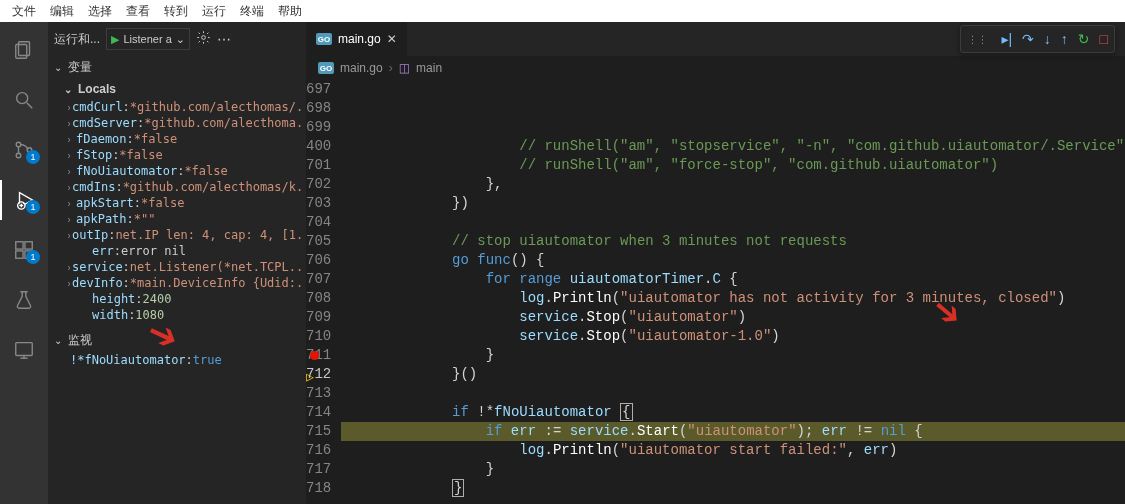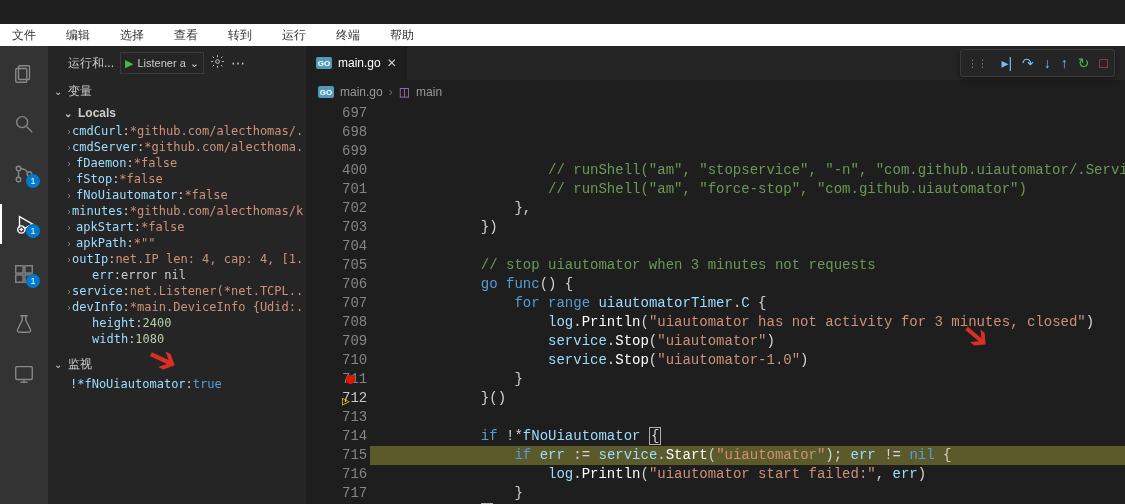--- a/index.html
+++ b/index.html
@@ -15,22 +15,21 @@
     flex-direction: column;
   }
   .menubar {
     background: #fff;
     color: #333;
     height: 22px;
     display: flex;
     align-items: center;
     padding: 0 6px;
     font-size: 12px;
-    gap: 18px;
-    margin-top: 24px;
+    gap: 2px;
   }
   .menubar span { padding: 2px 6px; cursor: pointer; }
   .main {
     flex: 1;
     display: flex;
     background: #1e1e1e;
     overflow: hidden;
   }
   .activitybar {
     width: 48px;
@@ -74,21 +73,21 @@
     display: flex;
     flex-direction: column;
     font-size: 12px;
     color: #ccc;
     overflow: hidden;
   }
   .sidebar-toolbar {
     height: 34px;
     display: flex;
     align-items: center;
-    padding: 0 20px;
+    padding: 0 6px;
     gap: 6px;
   }
   .sb-title { color: #ccc; flex: 0 0 auto; }
   .connect-box {
     display: flex;
     align-items: center;
     border: 1px solid #3c3c3c;
     height: 22px;
     padding: 0 4px;
     gap: 4px;
@@ -190,21 +189,21 @@
     overflow: hidden;
   }
   .gutter {
     width: 64px;
     text-align: right;
     padding-right: 10px;
     color: #858585;
     user-select: none;
     position: relative;
   }
-  .gutter-line { height: 19px; position: relative; margin-left: 36px; }
+  .gutter-line { height: 19px; position: relative; }
   .gutter-line.current { color: #c6c6c6; }
   .breakpoint {
     position: absolute;
     left: 4px;
     top: 5px;
     width: 9px;
     height: 9px;
     background: #e51400;
     border-radius: 50%;
   }
@@ -369,21 +368,21 @@
           <span class="var-val">*false</span>
         </div>
         <div class="var-row">
           <span class="chev">›</span>
           <span class="var-name">fNoUiautomator</span>
           <span class="var-sep">: </span>
           <span class="var-val">*false</span>
         </div>
         <div class="var-row">
           <span class="chev">›</span>
-          <span class="var-name">minutes</span>
+          <span class="var-name">cmdIns</span>
           <span class="var-sep">: </span>
           <span class="var-val">*github.com/alecthomas/k...</span>
         </div>
         <div class="var-row">
           <span class="chev">›</span>
           <span class="var-name">apkStart</span>
           <span class="var-sep">: </span>
           <span class="var-val">*false</span>
         </div>
         <div class="var-row">

